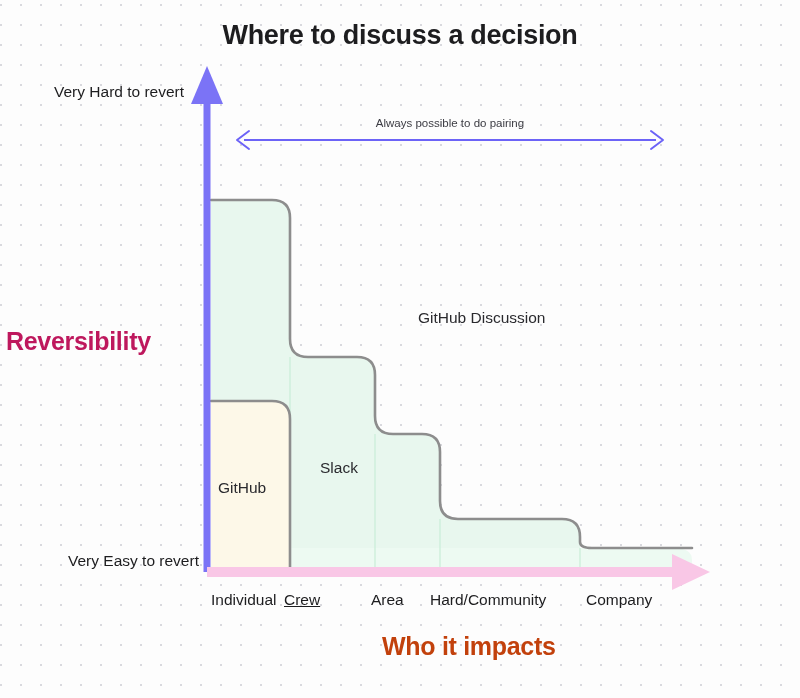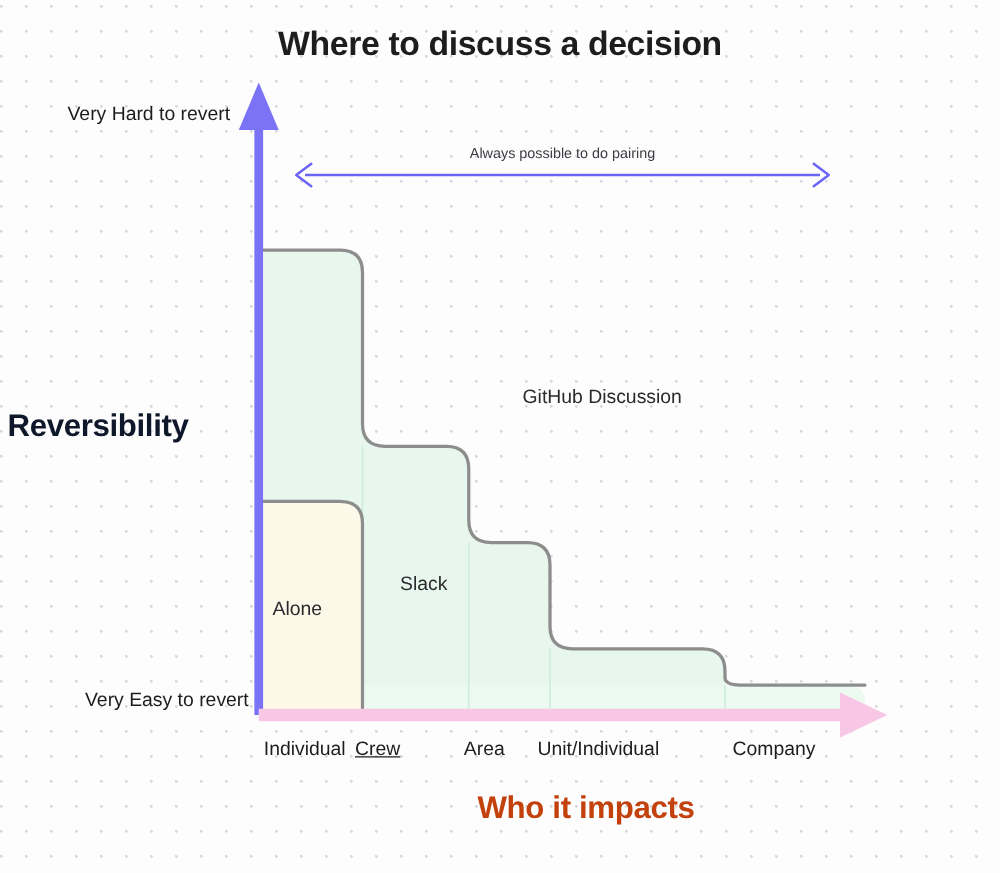--- a/index.html
+++ b/index.html
@@ -52,21 +52,21 @@
     top: 552px;
     font-size: 15.5px;
     color: #1d1d1f;
     margin-left: 38px;
   }
   #y-axis-title {
     left: 6px;
     top: 327px;
     font-size: 25px;
     font-weight: bold;
-    color: #0f172a;
+    color: #be185d;
     letter-spacing: -0.3px;
   }
   #x-axis-title {
     left: 382px;
     top: 632px;
     font-size: 25px;
     font-weight: bold;
     color: #c2410c;
     letter-spacing: -0.3px;
   }
@@ -184,21 +184,21 @@
 
 <div class="abs" id="chart-title">Where to discuss a decision</div>
 
 <div class="abs" id="pairing-label">Always possible to do pairing</div>
 
 <div class="abs" id="y-axis-top-label">Very Hard to revert</div>
 <div class="abs" id="y-axis-bottom-label">Very Easy to revert</div>
 <div class="abs" id="y-axis-title">Reversibility</div>
 <div class="abs" id="x-axis-title">Who it impacts</div>
 
-<div class="abs step-label" id="label-alone">Alone</div>
+<div class="abs step-label" id="label-alone">GitHub</div>
 <div class="abs step-label" id="label-slack">Slack</div>
 <div class="abs step-label" id="label-github">GitHub Discussion</div>
 
 <div class="abs x-tick" id="tick-0">Individual</div>
 <div class="abs x-tick" id="tick-1">Crew</div>
 <div class="abs x-tick" id="tick-2">Area</div>
-<div class="abs x-tick" id="tick-3">Unit/Individual</div>
+<div class="abs x-tick" id="tick-3">Hard/Community</div>
 <div class="abs x-tick" id="tick-4">Company</div>
 
 </body></html>

